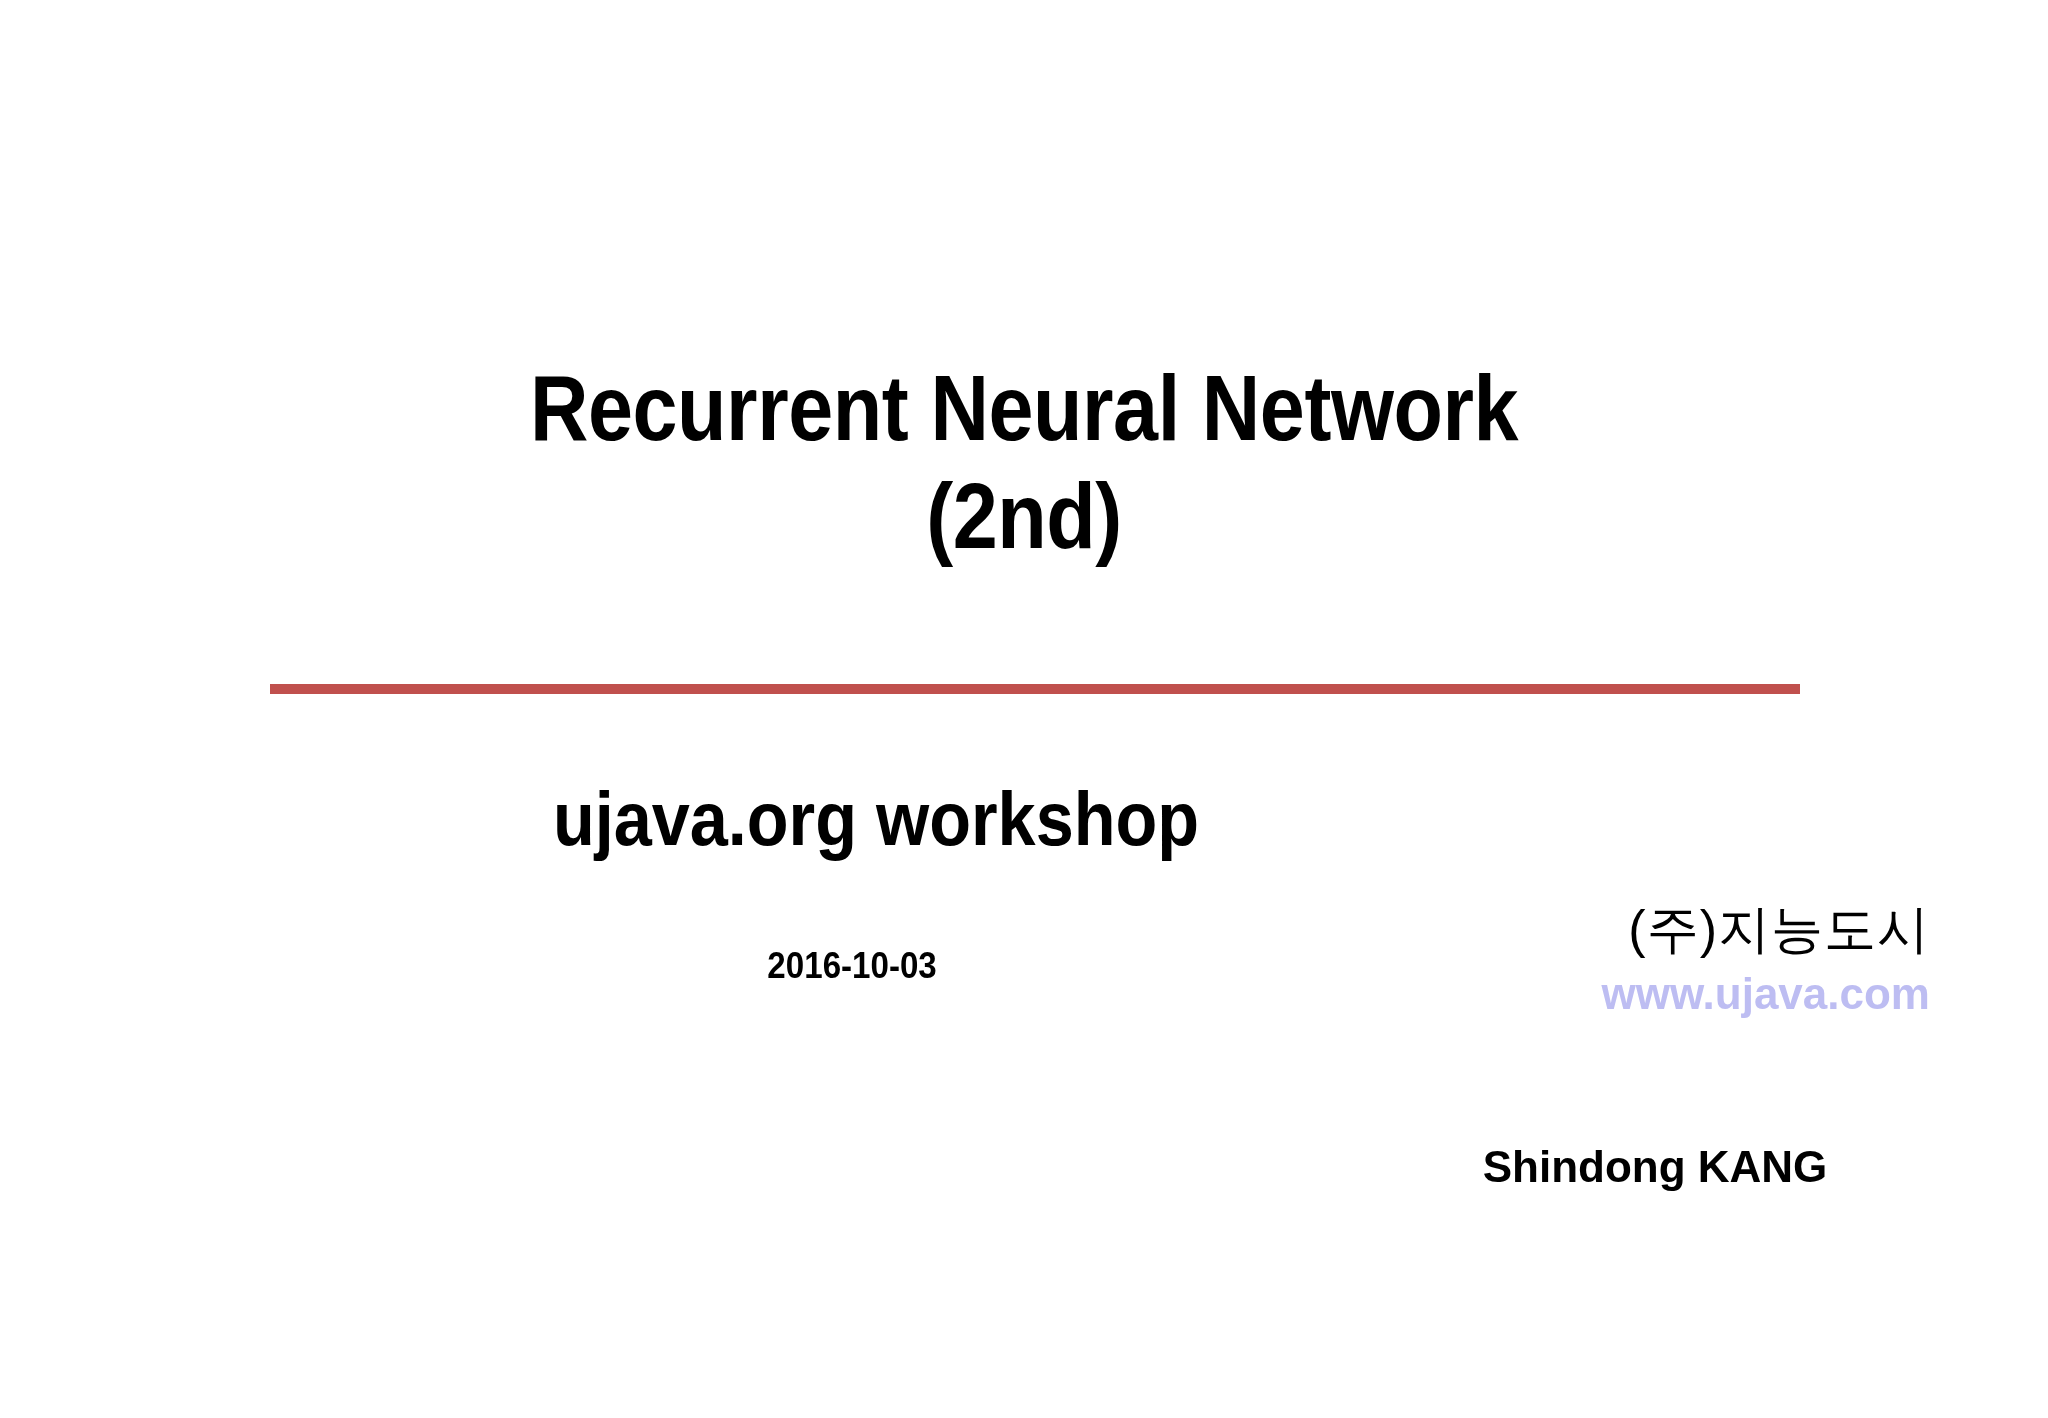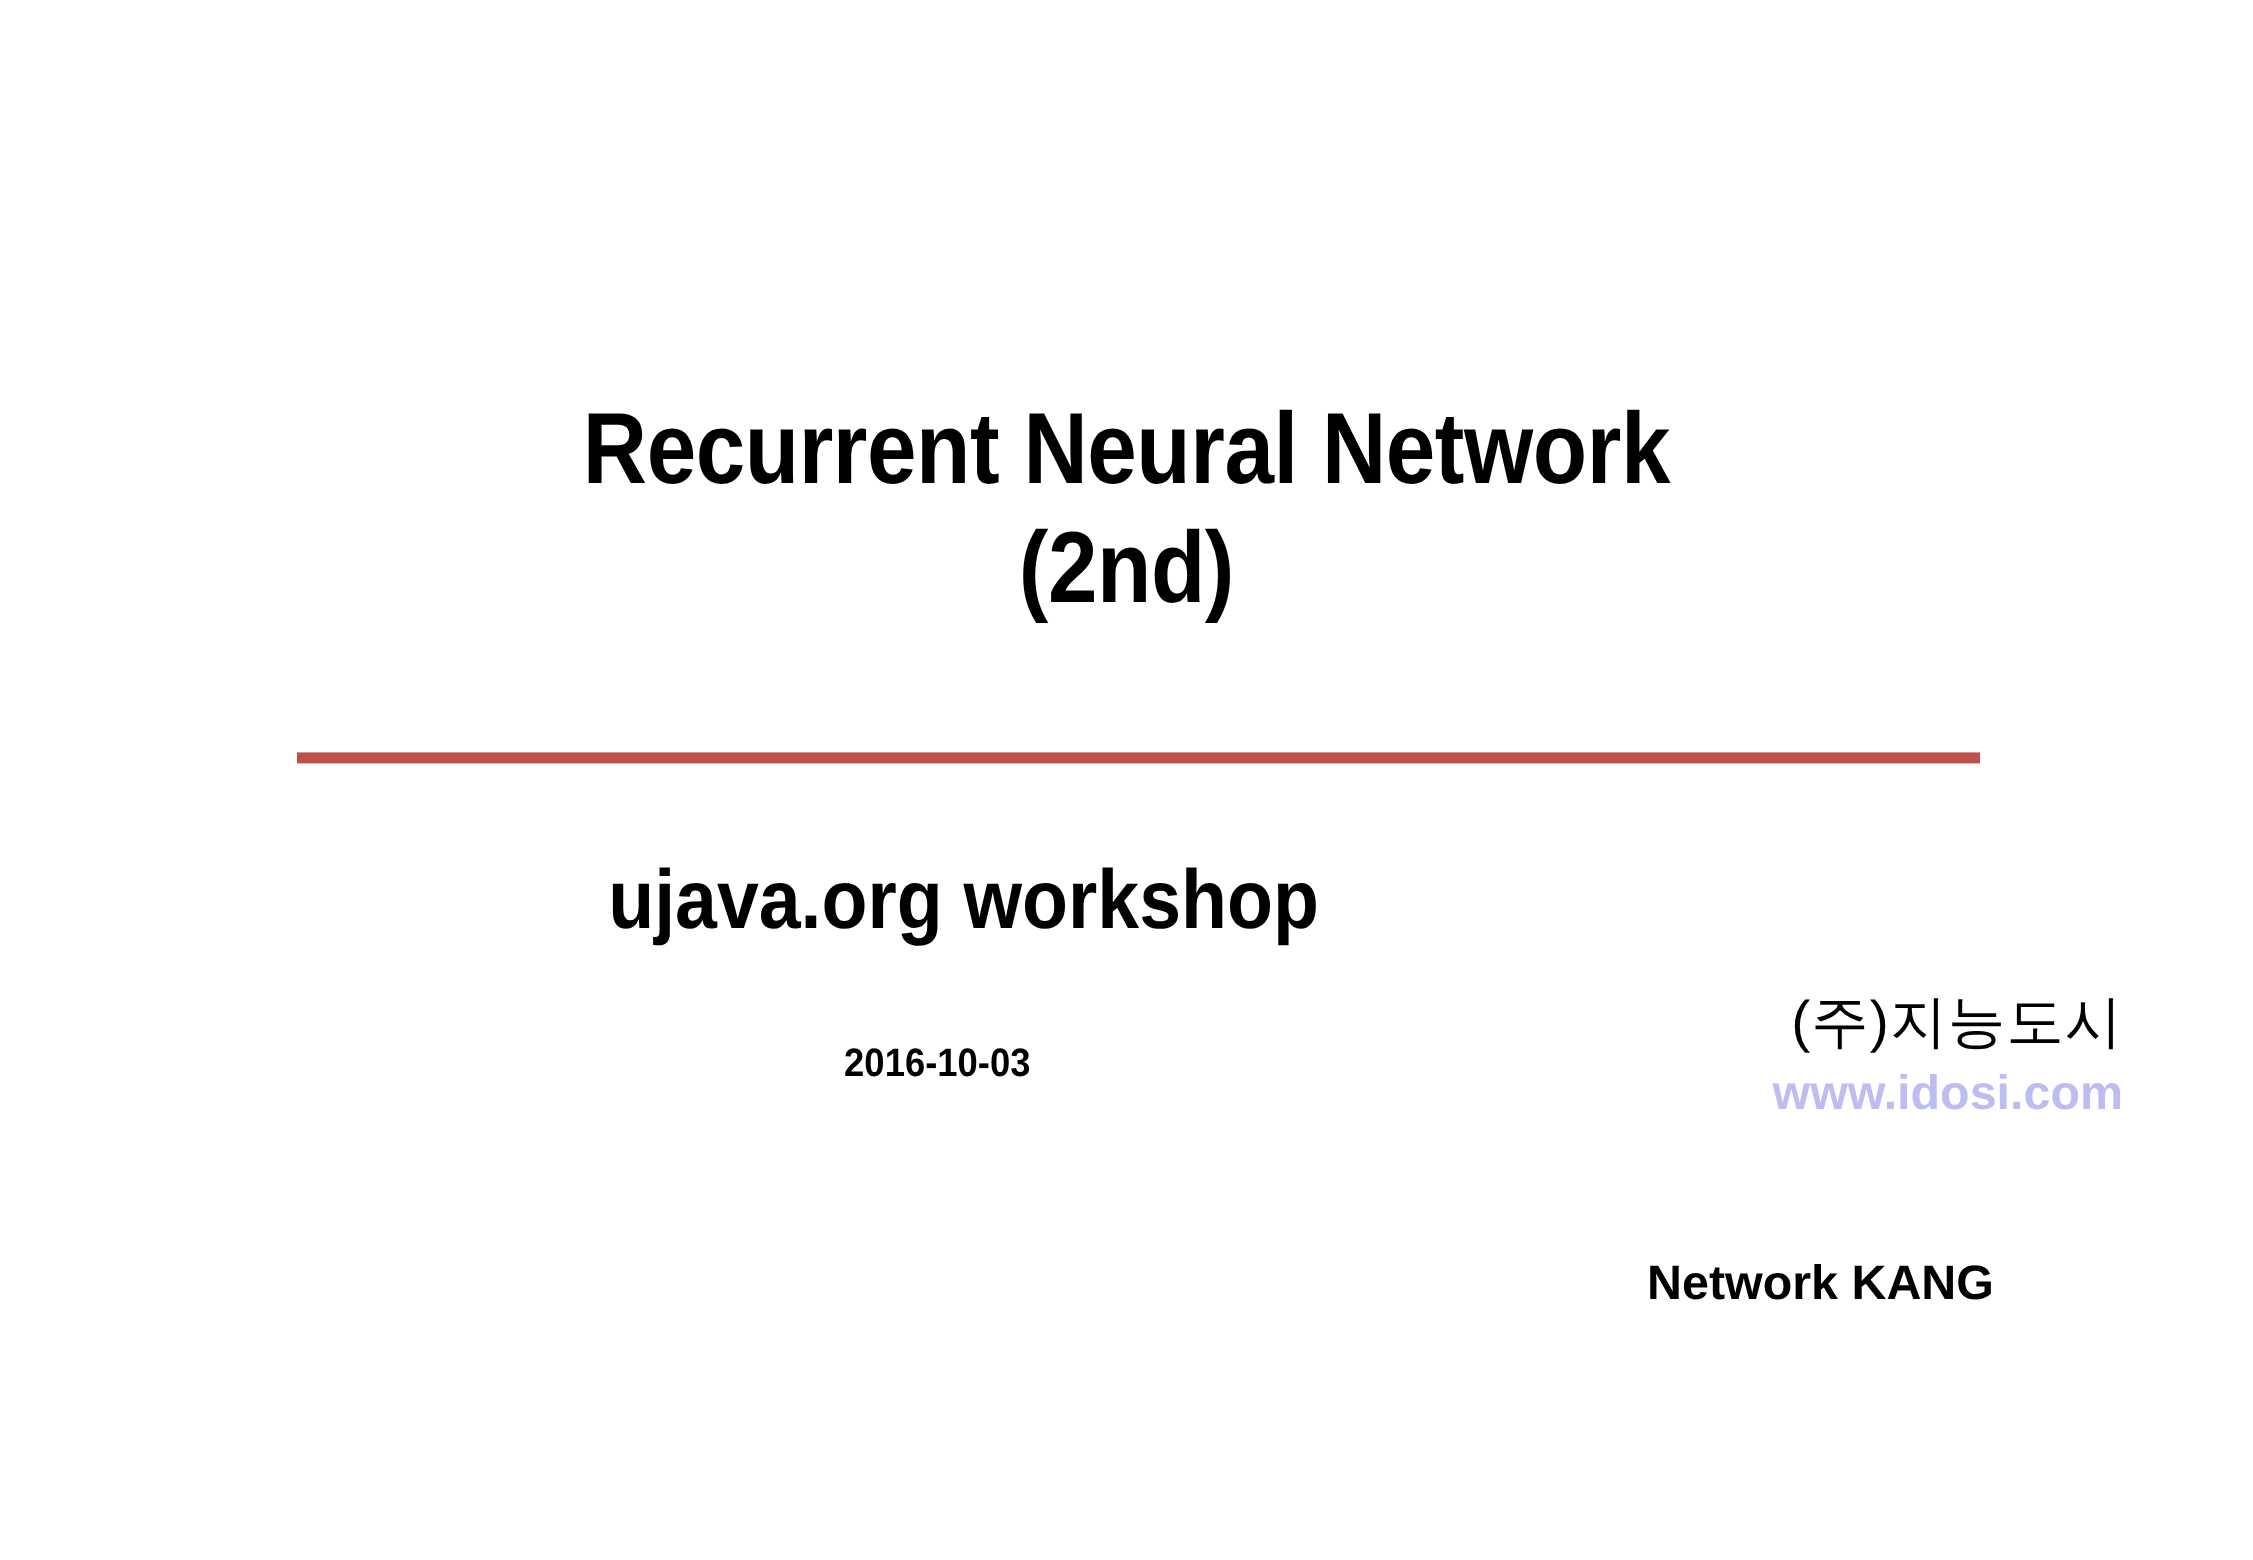--- a/index.html
+++ b/index.html
@@ -170,20 +170,20 @@
   <div class="subtitle-block">
     <span class="subtitle">ujava.org workshop</span>
   </div>
 
   <div class="date-block">
     <span class="date-text">2016-10-03</span>
   </div>
 
   <div class="company-block">
     <div class="company-name">(주)지능도시</div>
-    <div class="company-url" style="color: rgb(189, 189, 242);">www.idosi.com</div>
+    <div class="company-url" style="color: rgb(189, 189, 242);">www.ujava.com</div>
   </div>
 
   <div class="author-block">
-    <div class="author-name">Network KANG</div>
+    <div class="author-name">Shindong KANG</div>
   </div>
 
 </div>
 
 </body></html>

